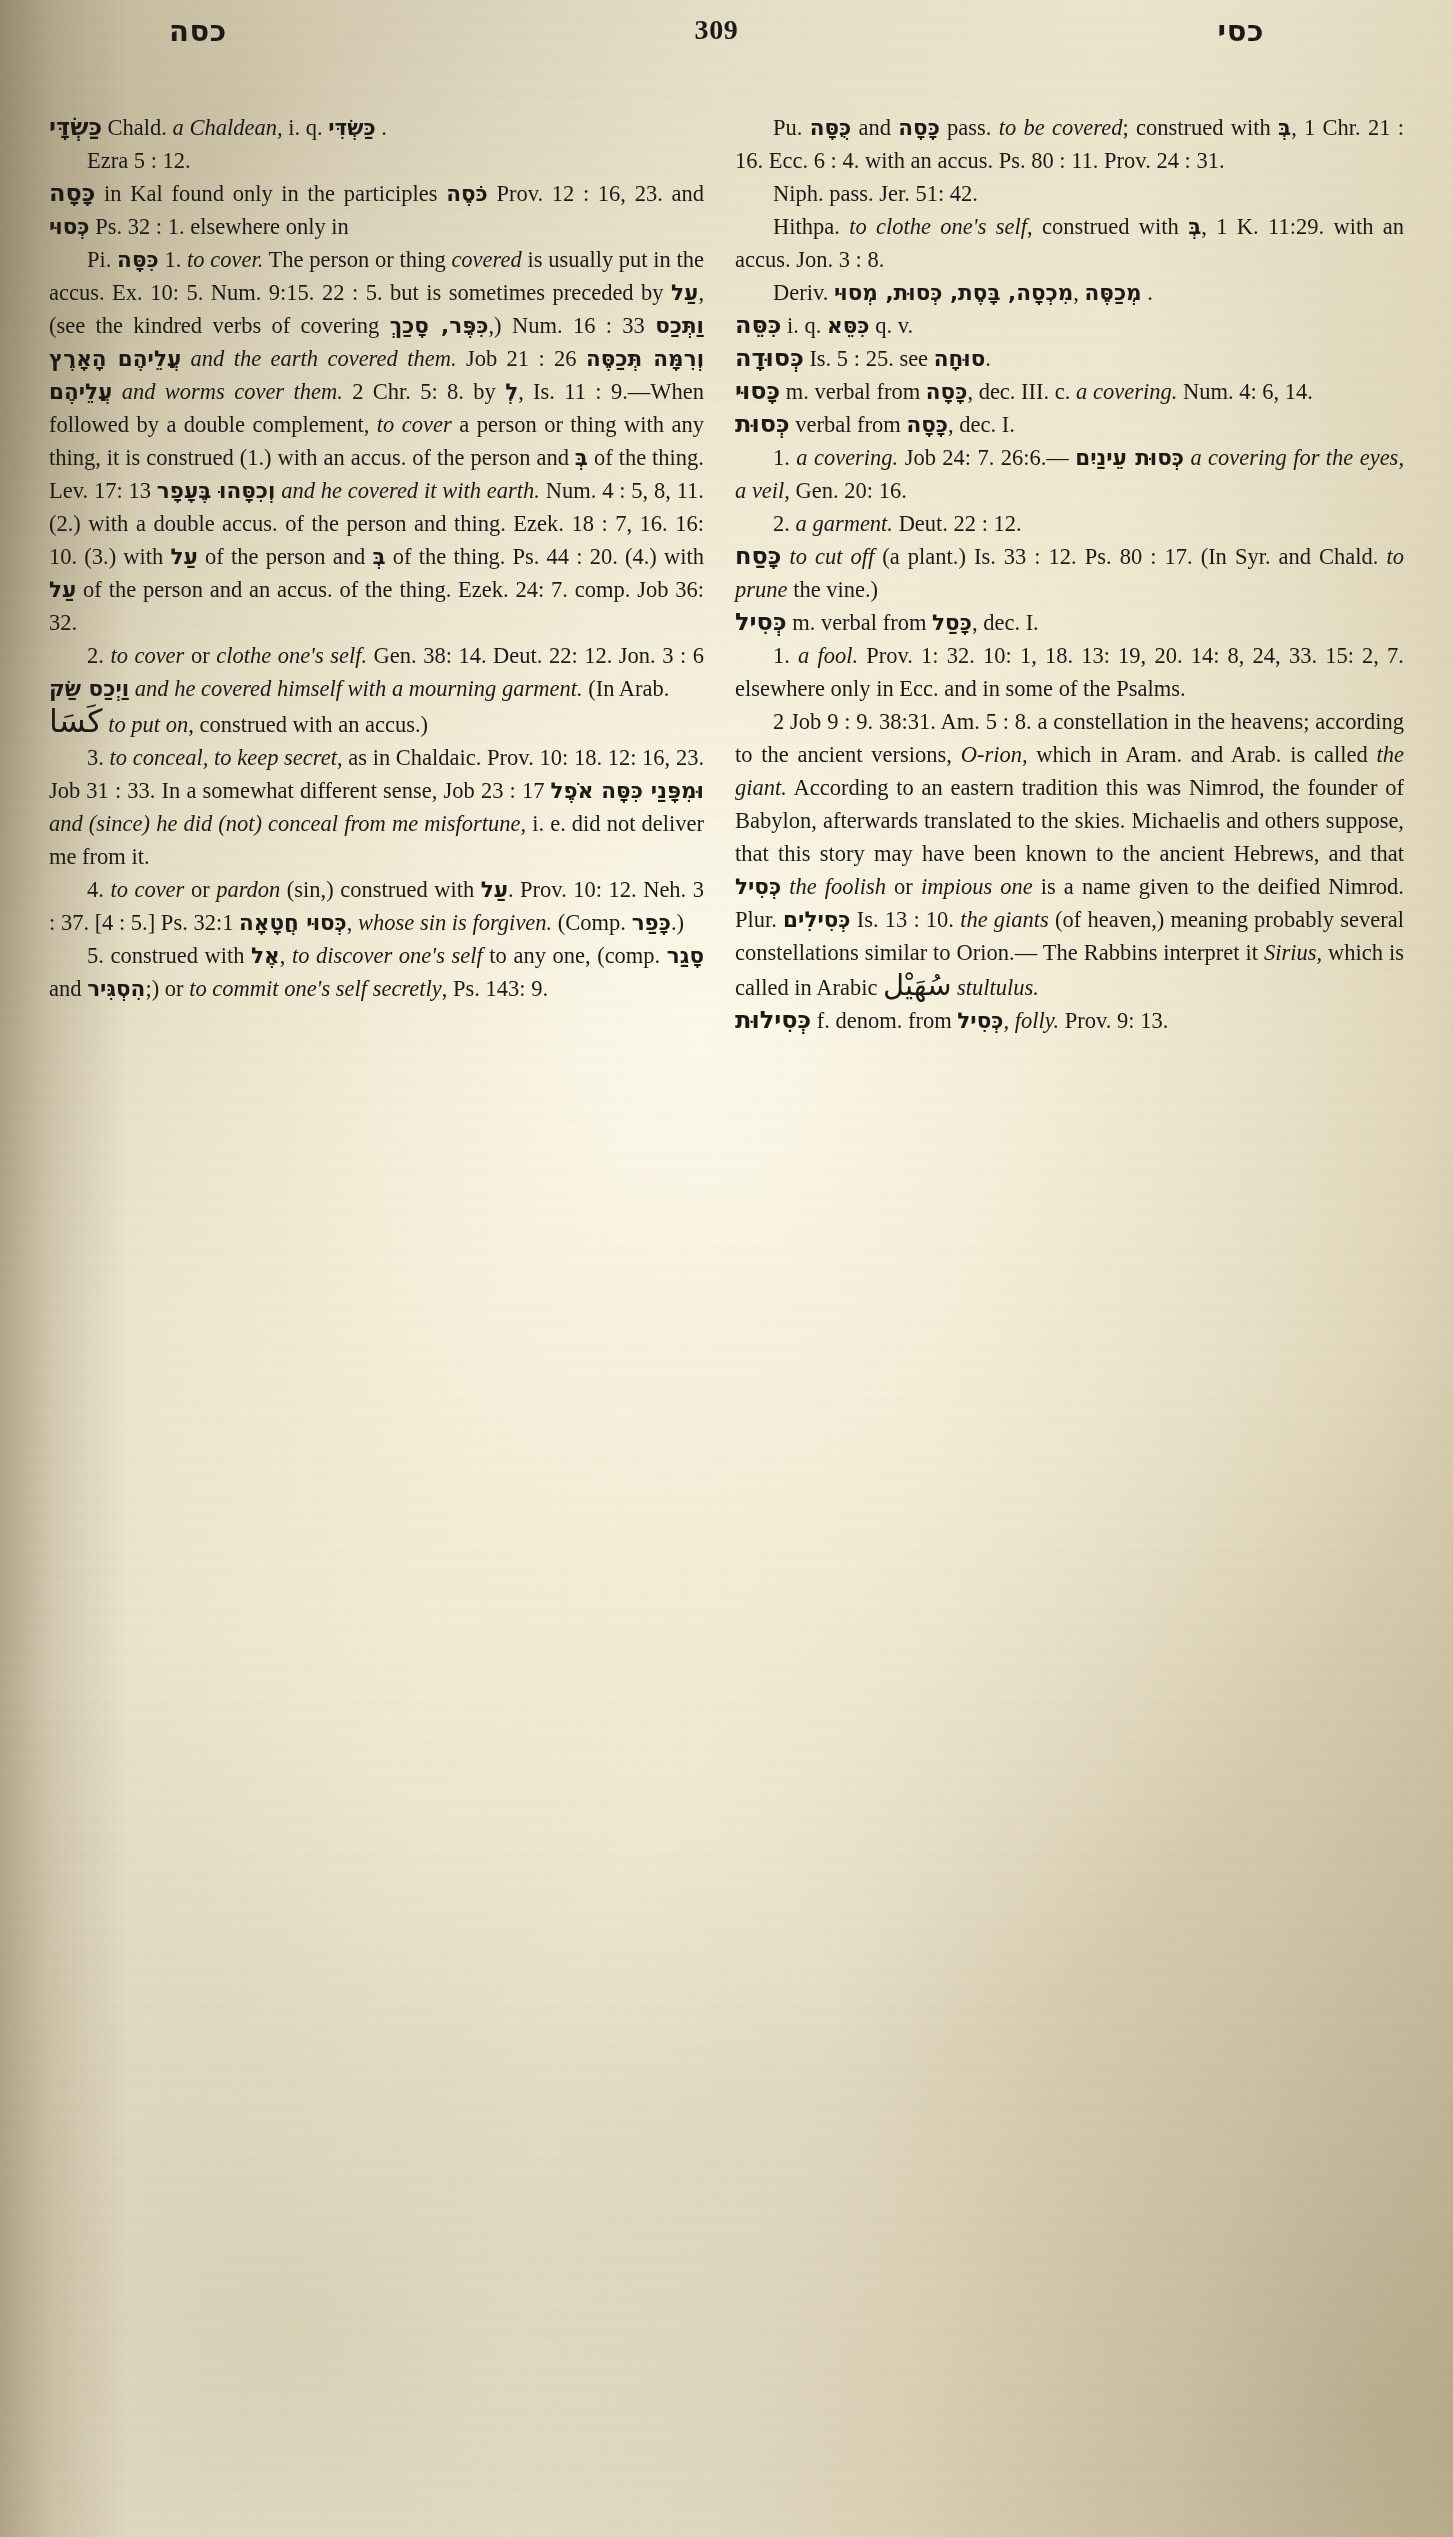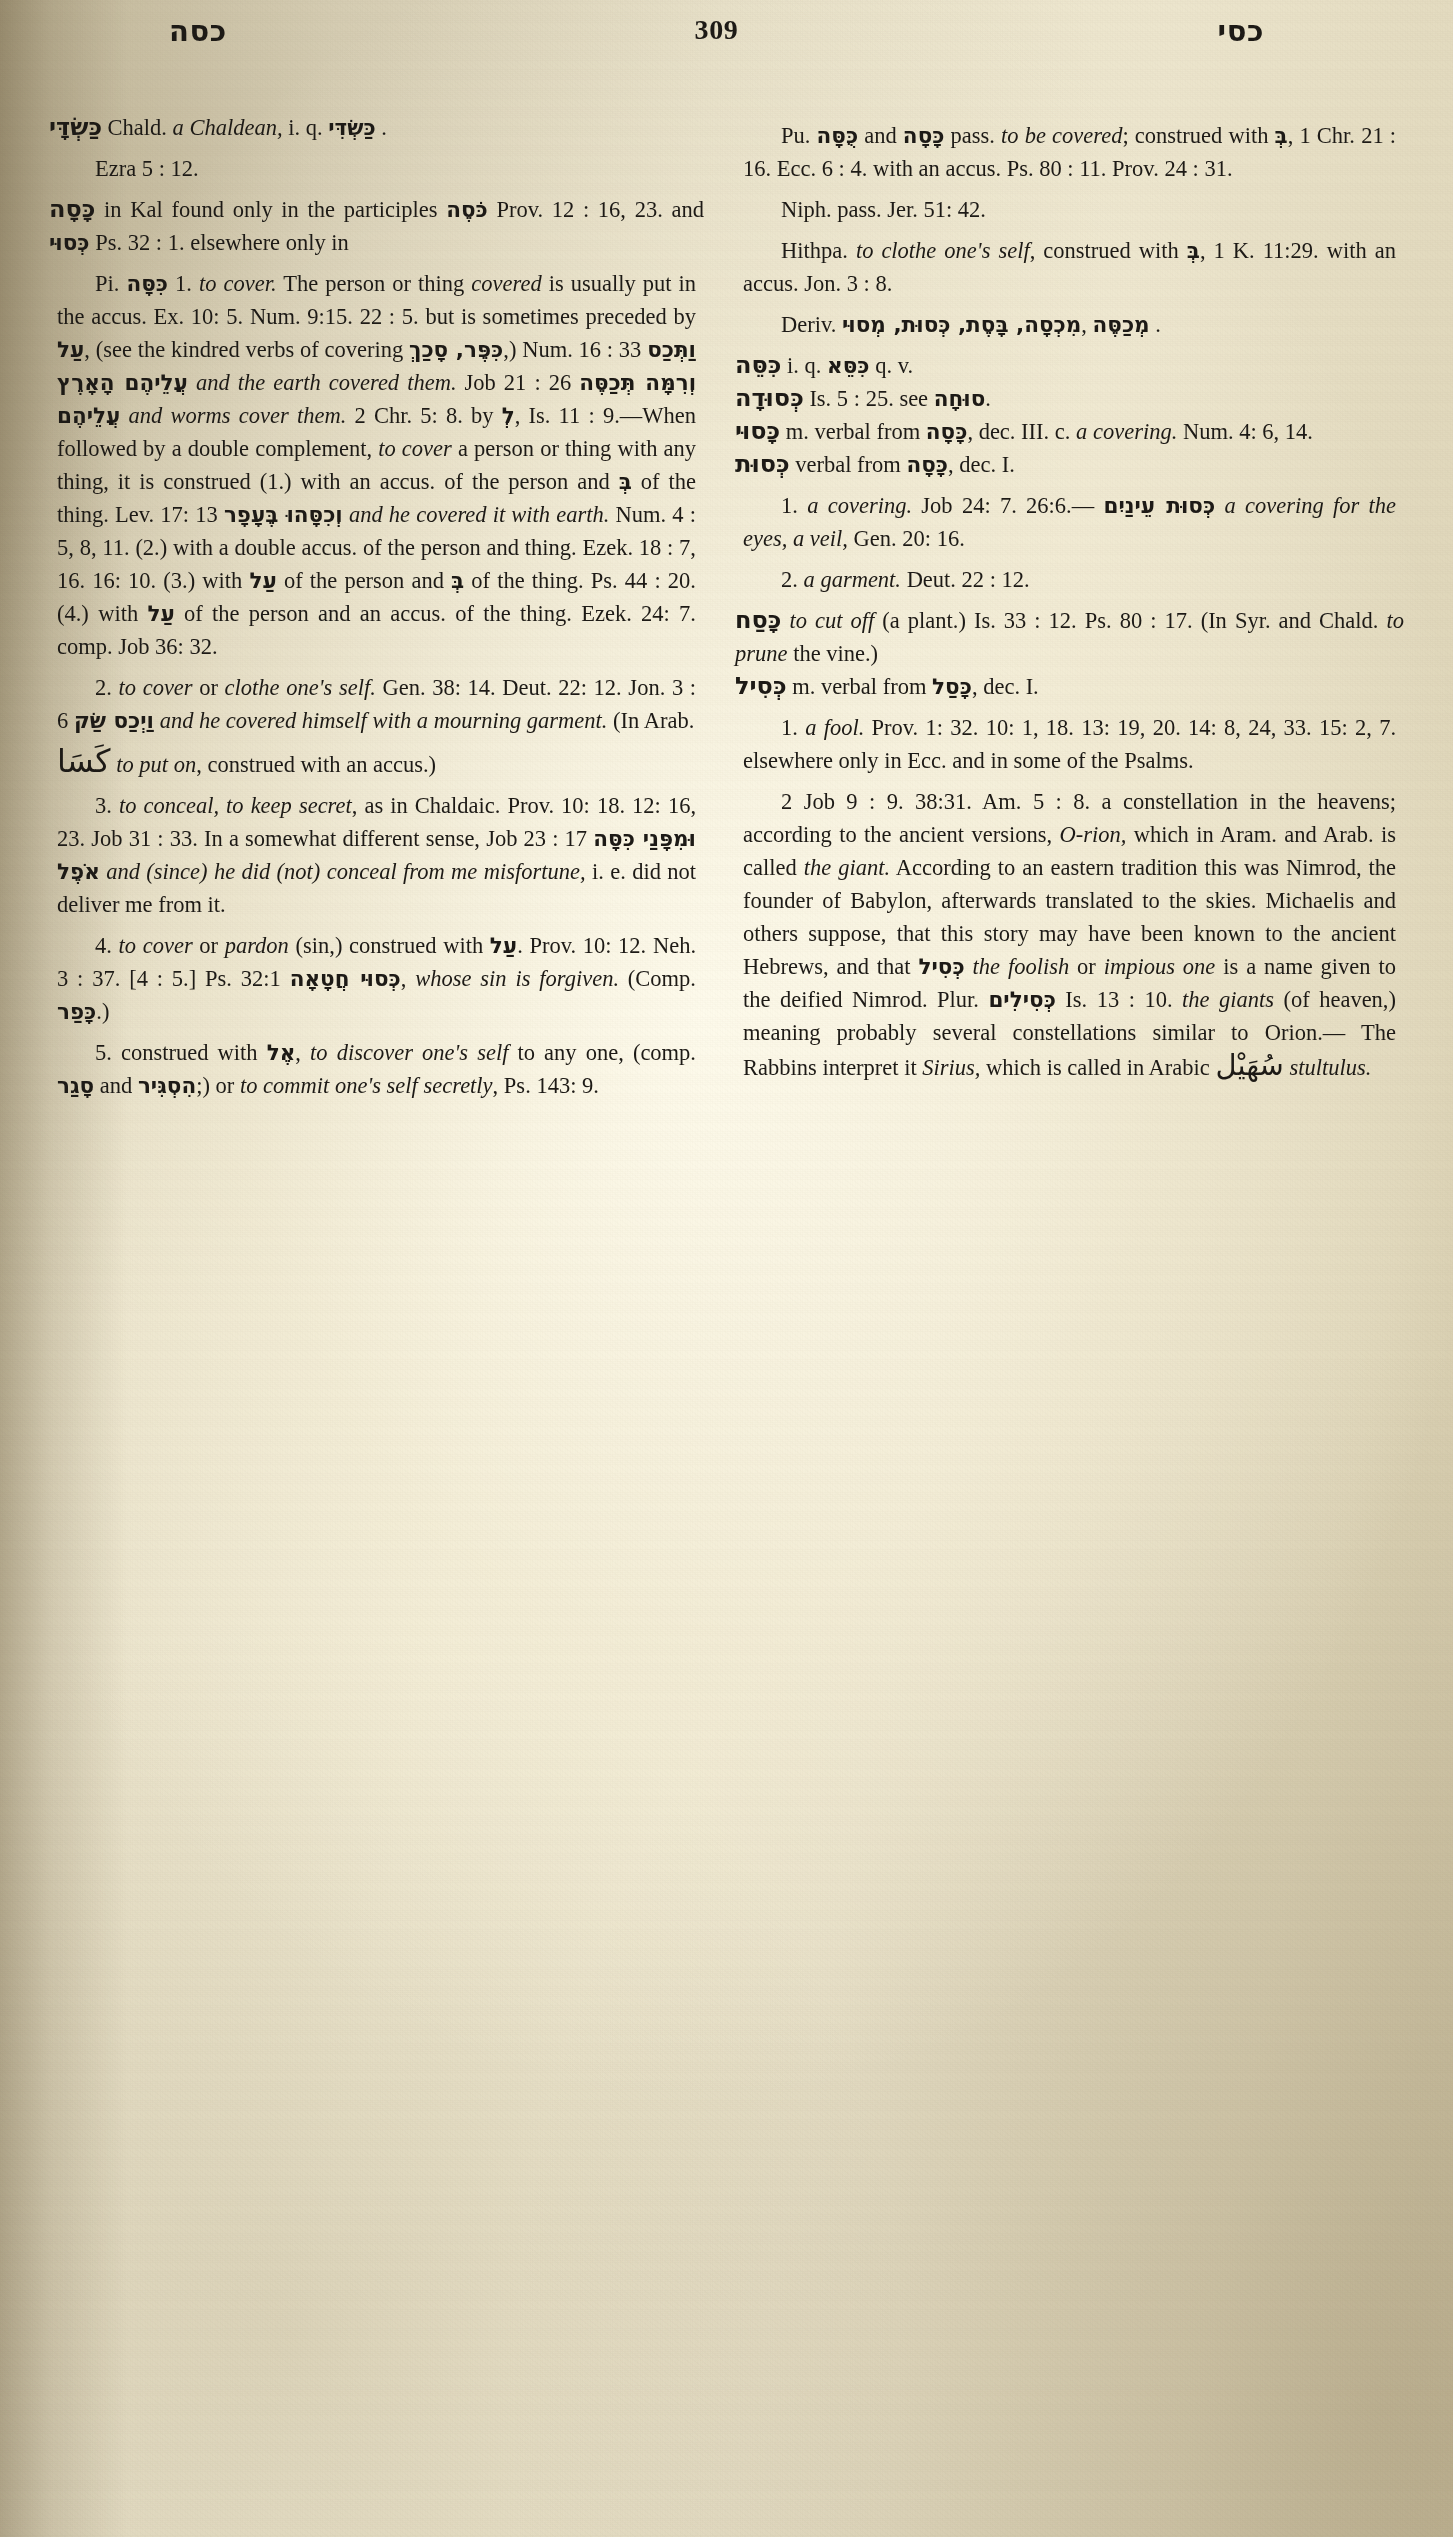--- a/index.html
+++ b/index.html
@@ -72,21 +72,21 @@
     gap:31px;
   }
   .col{
     width:655px;
     font-size:22.5px;
     line-height:33px;
     text-align:justify;
     text-justify:inter-word;
   }
   .col.right{width:669px;}
-  p{margin:8px;padding:0;}
+  p{margin:0;padding:0;}
   .entry{margin:0;}
   .ind{text-indent:38px;}
   i,em{font-style:italic;}
   .lemma{
     font-family:"DejaVu Sans","Liberation Sans",sans-serif;
     direction:rtl;unicode-bidi:isolate;
     font-weight:700;
     font-size:24px;
     letter-spacing:0px;
   }
@@ -180,17 +180,20 @@
       <p class="entry">
         <span class="lemma">כָּסַח</span><span> <i>to cut off</i> (a plant.) Is. 33 : 12. Ps. 80 : 17. (In Syr. and Chald. <i>to prune</i> the vine.)</span>
       </p>
 
       <p class="entry">
         <span class="lemma">כְּסִיל</span><span> m. verbal from <span class="hw">כָּסַל</span>, dec. I.</span>
       </p>
       <p class="ind">1. <i>a fool.</i> Prov. 1: 32. 10: 1, 18. 13: 19, 20. 14: 8, 24, 33. 15: 2, 7. elsewhere only in Ecc. and in some of the Psalms.</p>
       <p class="ind">2 Job 9 : 9. 38:31. Am. 5 : 8. a constellation in the heavens; according to the ancient versions, <i>O-rion,</i> which in Aram. and Arab. is called <i>the giant.</i> According to an eastern tradition this was Nimrod, the founder of Babylon, afterwards translated to the skies. Michaelis and others suppose, that this story may have been known to the ancient Hebrews, and that <span class="hw">כְּסִיל</span> <i>the foolish</i> or <i>impious one</i> is a name given to the deified Nimrod. Plur. <span class="hw">כְּסִילִים</span> Is. 13 : 10. <i>the giants</i> (of heaven,) meaning probably several constellations similar to Orion.— The Rabbins interpret it <i>Sirius,</i> which is called in Arabic <span class="ar">سُهَيْل</span> <i>stultulus.</i></p>
 
+      <p class="entry">
+        <span class="lemma">כְּסִילוּת</span><span> f. denom. from <span class="hw">כְּסִיל</span>, <i>folly.</i> Prov. 9: 13.</span>
+      </p>
 
     </div>
   </div>
 </div>
 
 
 </body></html>

